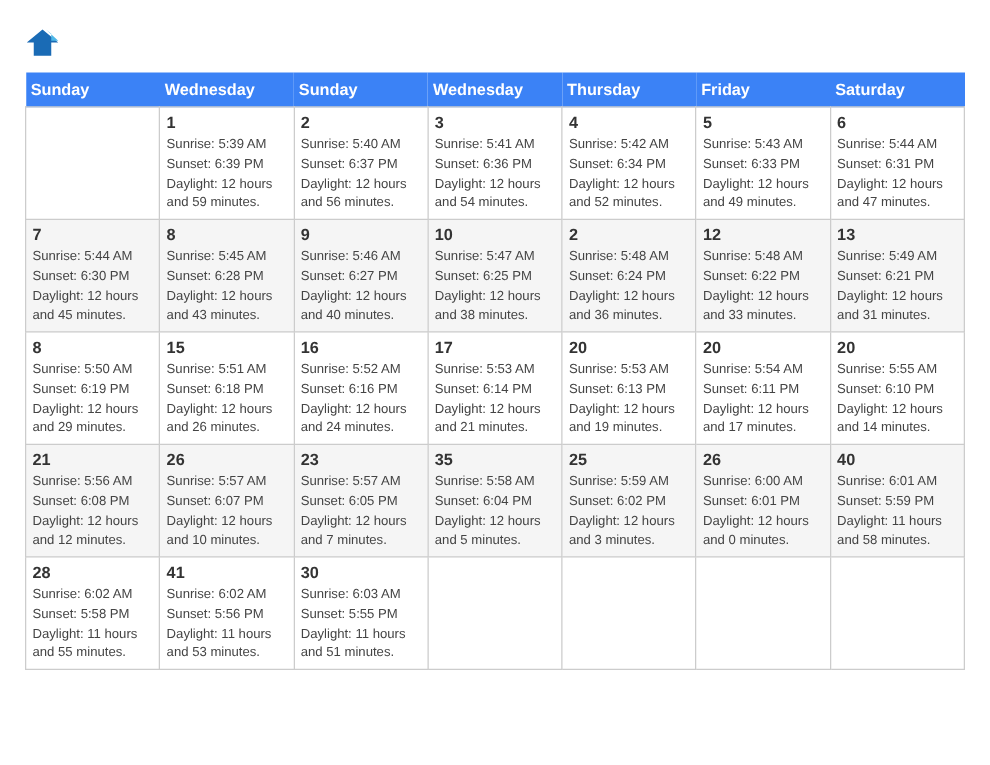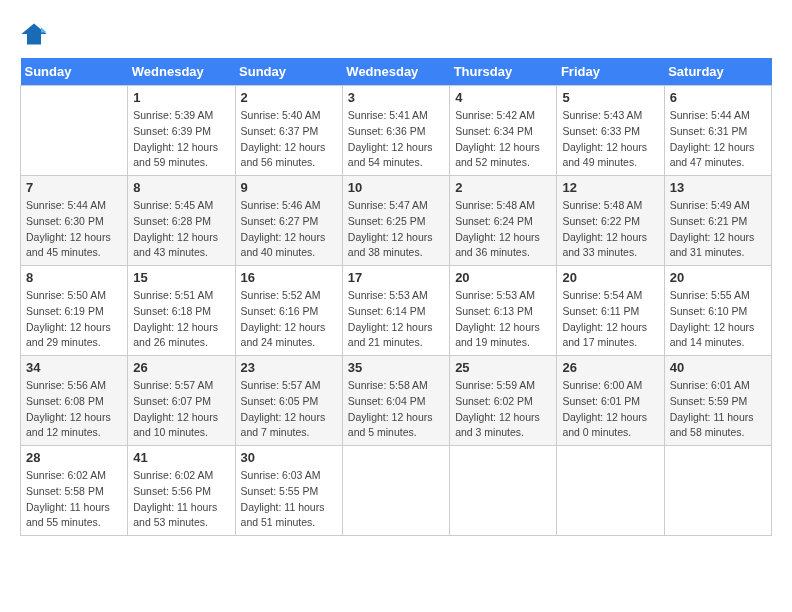--- a/index.html
+++ b/index.html
@@ -207,21 +207,21 @@
           <span class="day-num">20</span>
           <div class="cell-info">Sunrise: 5:54 AM<br>Sunset: 6:11 PM<br>Daylight: 12 hours<br>and 17 minutes.</div>
         </td>
         <td>
           <span class="day-num">20</span>
           <div class="cell-info">Sunrise: 5:55 AM<br>Sunset: 6:10 PM<br>Daylight: 12 hours<br>and 14 minutes.</div>
         </td>
       </tr>
       <tr>
         <td>
-          <span class="day-num">34</span>
+          <span class="day-num">21</span>
           <div class="cell-info">Sunrise: 5:56 AM<br>Sunset: 6:08 PM<br>Daylight: 12 hours<br>and 12 minutes.</div>
         </td>
         <td>
           <span class="day-num">26</span>
           <div class="cell-info">Sunrise: 5:57 AM<br>Sunset: 6:07 PM<br>Daylight: 12 hours<br>and 10 minutes.</div>
         </td>
         <td>
           <span class="day-num">23</span>
           <div class="cell-info">Sunrise: 5:57 AM<br>Sunset: 6:05 PM<br>Daylight: 12 hours<br>and 7 minutes.</div>
         </td>

